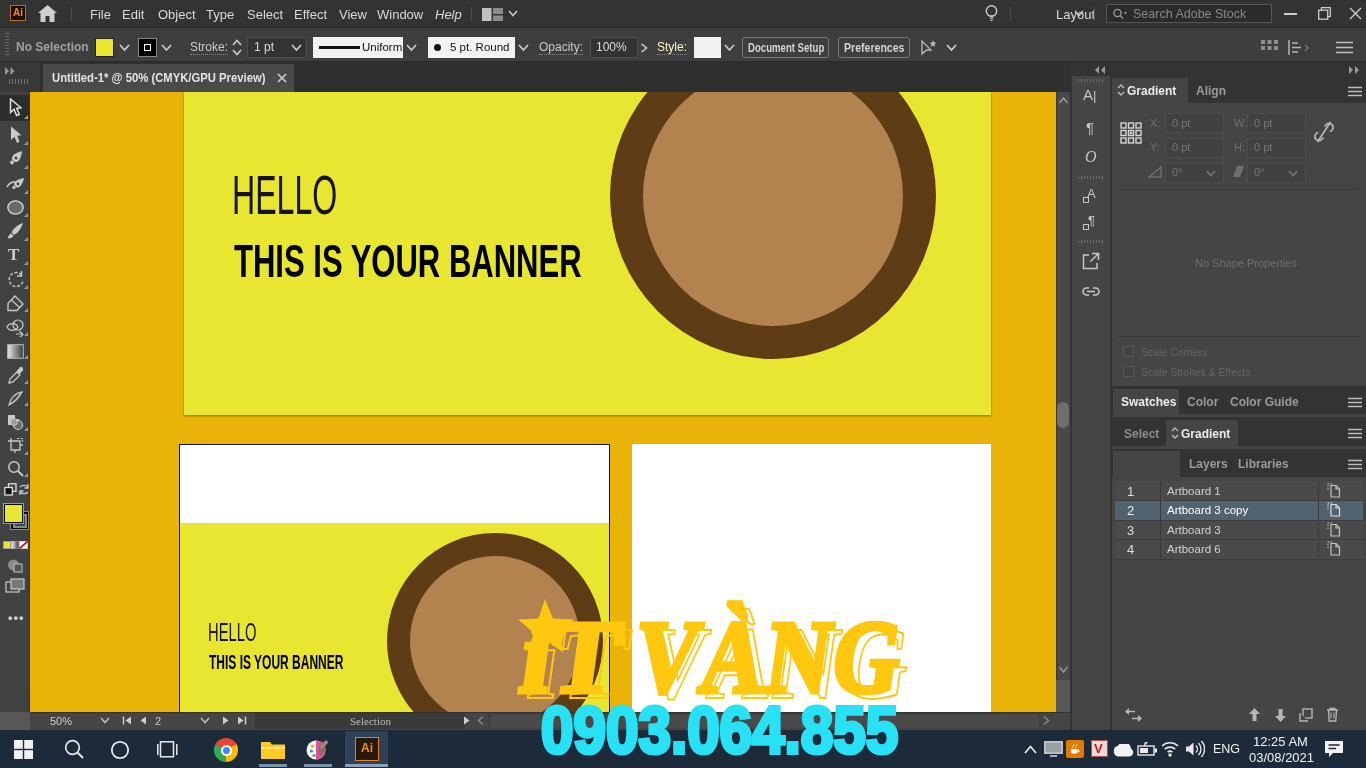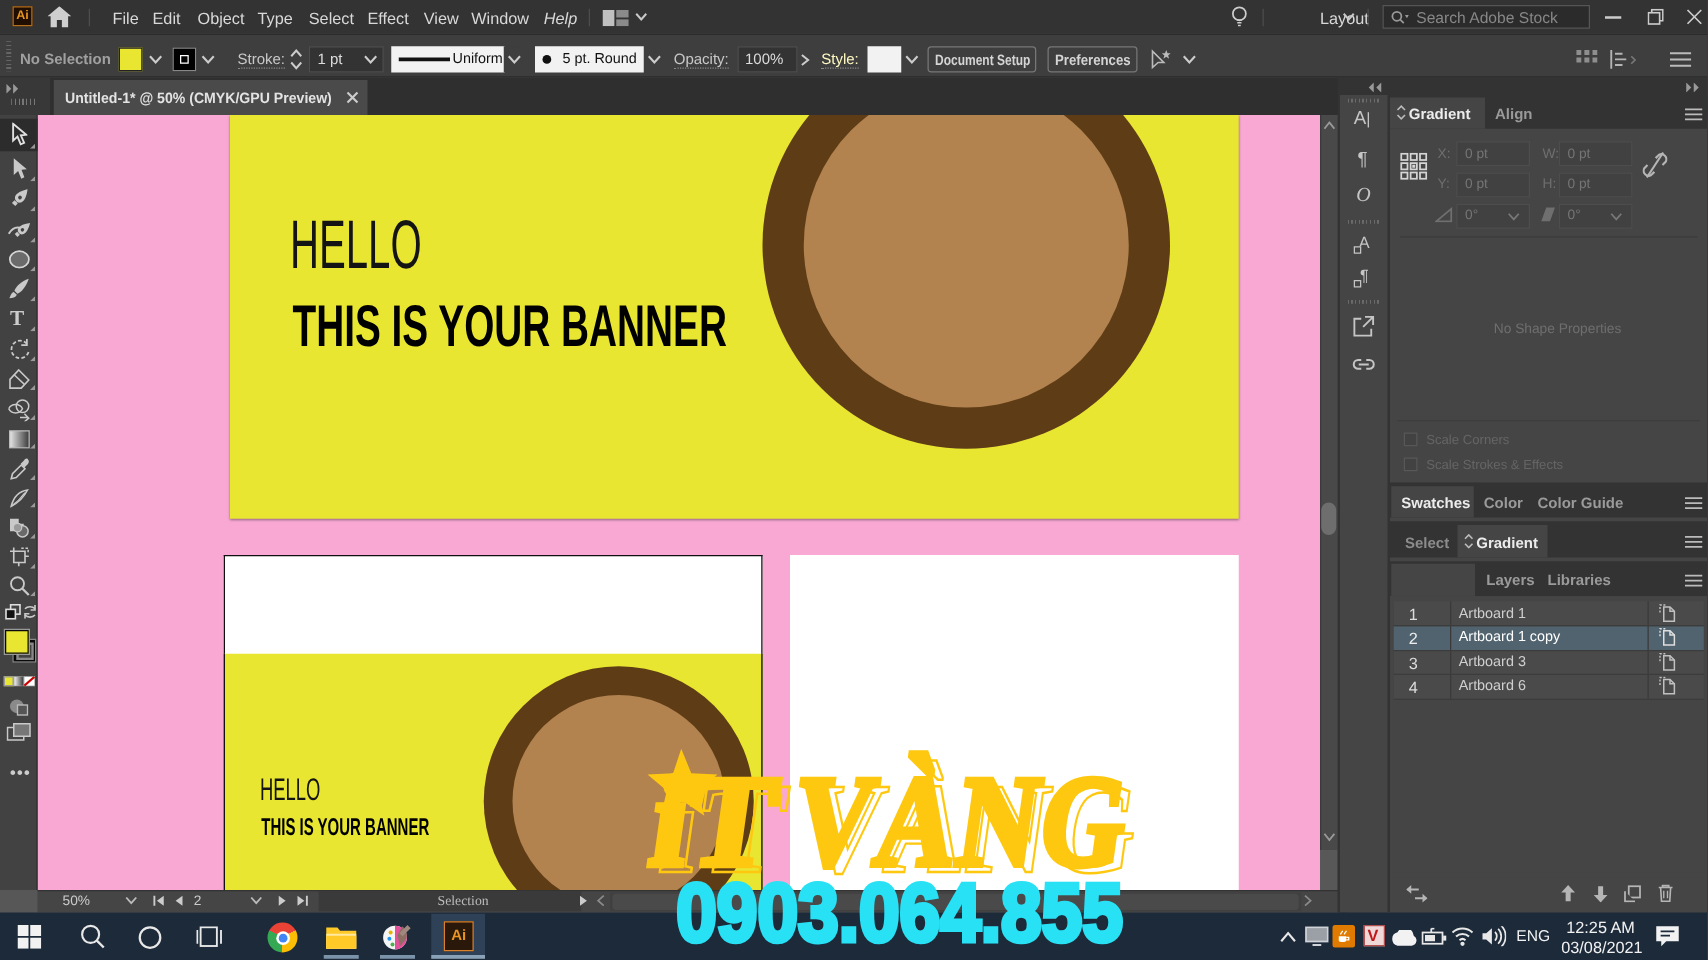--- a/index.html
+++ b/index.html
@@ -151,21 +151,21 @@
       <path d="M0 0 L4 4 L0 8 Z" fill="#999"></path>
       <path d="M5.5 0 L9.5 4 L5.5 8 Z" fill="#999"></path>
     </svg>
 <div class="abs" style="left:9px;top:79px;width:20px;height:5px;background-image:repeating-linear-gradient(90deg,#777 0 1px,transparent 1px 3px);"></div>
 <div class="abs" style="left:43px;top:64px;width:251px;height:28px;background:#4a4a4a;"></div>
 <div class="txt" style="left:52px;top:71px;font-size:12px;font-weight:600;color:#e3e3e3;transform:scaleX(0.94);transform-origin:left top;">Untitled-1* @ 50% (CMYK/GPU Preview)</div>
 <svg class="abs" style="left:277px;top:73px;" width="10" height="10" viewBox="0 0 10 10">
       <path d="M1 1 L9 9 M9 1 L1 9" stroke="#ccc" stroke-width="1.7"></path>
     </svg>
 
-<div id="canvas" class="abs" style="left:30px;top:92px;width:1026px;height:620px;background:#f9a8d4;overflow:hidden;">
+<div id="canvas" class="abs" style="left:30px;top:92px;width:1026px;height:620px;background:#eab308;overflow:hidden;">
 
   <div class="abs" style="left:154px;top:0;width:807px;height:323px;background:#e9e631;box-shadow:0 1px 2px rgba(0,0,0,0.4);"></div>
   <div class="abs" style="left:580px;top:-59px;width:326px;height:326px;border-radius:50%;background:#5e3c16;"></div>
   <div class="abs" style="left:613px;top:-26px;width:260px;height:260px;border-radius:50%;background:#b2824f;"></div>
   <div class="txt" style="left:202px;top:71px;font-size:55px;color:#141414;transform:scaleX(0.584);transform-origin:left top;">HELLO</div>
   <div class="txt" style="left:204px;top:141px;font-size:47px;font-weight:bold;color:#000;transform:scaleX(0.66);transform-origin:left top;">THIS IS YOUR BANNER</div>
 
   <div class="abs" style="left:149px;top:352px;width:431px;height:268px;background:#fff;border:1px solid #111;border-bottom:none;box-sizing:border-box;"></div>
   <div class="abs" style="left:149px;top:431px;width:431px;height:189px;background:#e9e631;border-left:1px solid #111;border-right:1px solid #111;box-sizing:border-box;"></div>
   <div class="abs" style="left:357px;top:441px;width:216px;height:216px;border-radius:50%;background:#5e3c16;"></div>
@@ -557,21 +557,21 @@
     <div class="abs" style="left:1318px;top:481px;width:1px;height:78px;background:#3a3a3a;"></div>
 <div class="abs" style="left:1115px;top:500px;width:248px;height:1px;background:#3c3c3c;"></div>
 <div class="abs" style="left:1115px;top:519.5px;width:248px;height:1px;background:#3c3c3c;"></div>
 <div class="abs" style="left:1115px;top:539px;width:248px;height:1px;background:#3c3c3c;"></div>
 <div class="abs" style="left:1115px;top:558.5px;width:248px;height:1px;background:#3c3c3c;"></div>
 <div class="txt" style="left:1127px;top:484px;font-size:13px;color:#dcdcdc;">1</div>
 <div class="txt" style="left:1127px;top:503px;font-size:13px;color:#eee;">2</div>
 <div class="txt" style="left:1127px;top:523px;font-size:13px;color:#dcdcdc;">3</div>
 <div class="txt" style="left:1127px;top:542px;font-size:13px;color:#dcdcdc;">4</div>
 <div class="txt" style="left:1167px;top:485px;font-size:11.5px;color:#cfcfcf;">Artboard 1</div>
-<div class="txt" style="left:1167px;top:504px;font-size:11.5px;color:#fff;">Artboard 1 copy</div>
+<div class="txt" style="left:1167px;top:504px;font-size:11.5px;color:#fff;">Artboard 3 copy</div>
 <div class="txt" style="left:1167px;top:524px;font-size:11.5px;color:#cfcfcf;">Artboard 3</div>
 <div class="txt" style="left:1167px;top:543px;font-size:11.5px;color:#cfcfcf;">Artboard 6</div>
 <svg class="abs" style="left:1327px;top:483px;" width="14" height="15" viewBox="0 0 14 15">
       <path d="M4 2.5 L9 2.5 L12.5 6 L12.5 14 L4 14 Z" fill="none" stroke="#c0c0c0" stroke-width="1.2"></path>
       <path d="M9 2.5 L9 6 L12.5 6" fill="none" stroke="#c0c0c0" stroke-width="1.2"></path>
       <path d="M1 7 L1 1 L6.5 1" fill="none" stroke="#c0c0c0" stroke-width="1.1" stroke-dasharray="1.6 1.3"></path>
     </svg>
 <svg class="abs" style="left:1327px;top:502px;" width="14" height="15" viewBox="0 0 14 15">
       <path d="M4 2.5 L9 2.5 L12.5 6 L12.5 14 L4 14 Z" fill="none" stroke="#dfdfdf" stroke-width="1.2"></path>
       <path d="M9 2.5 L9 6 L12.5 6" fill="none" stroke="#dfdfdf" stroke-width="1.2"></path>

